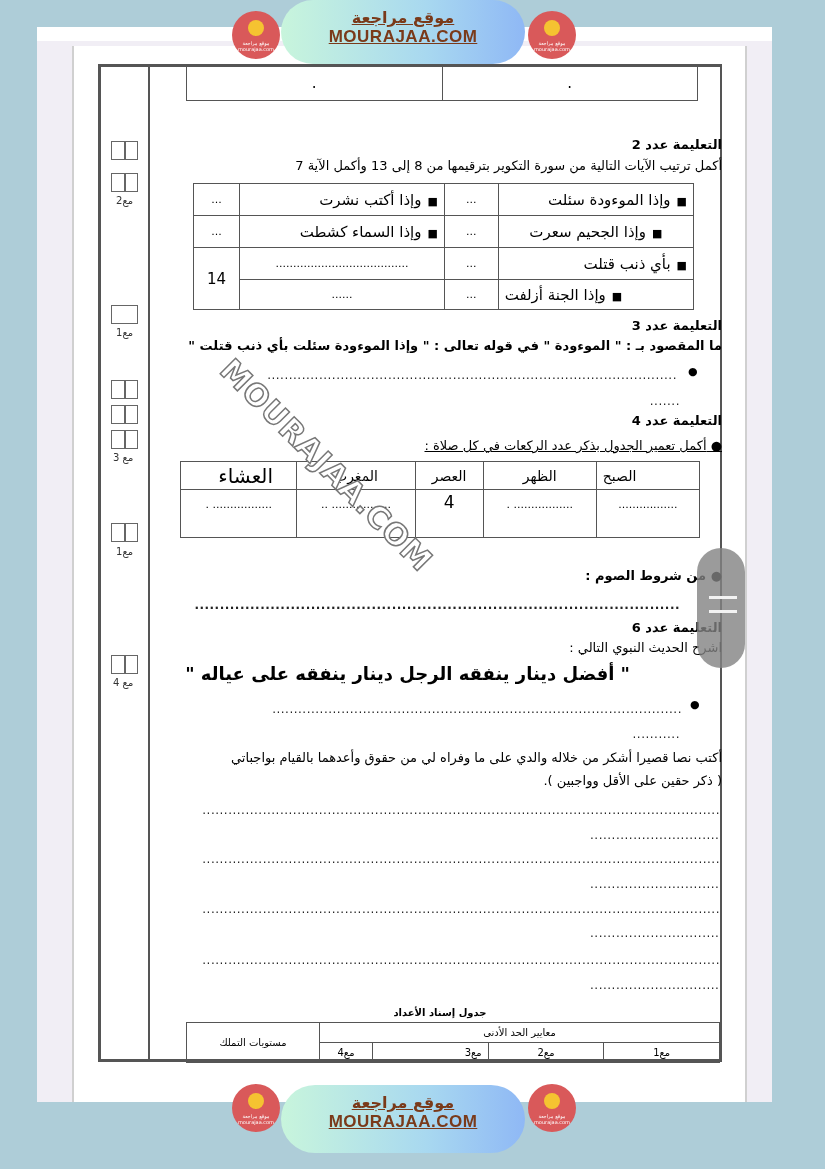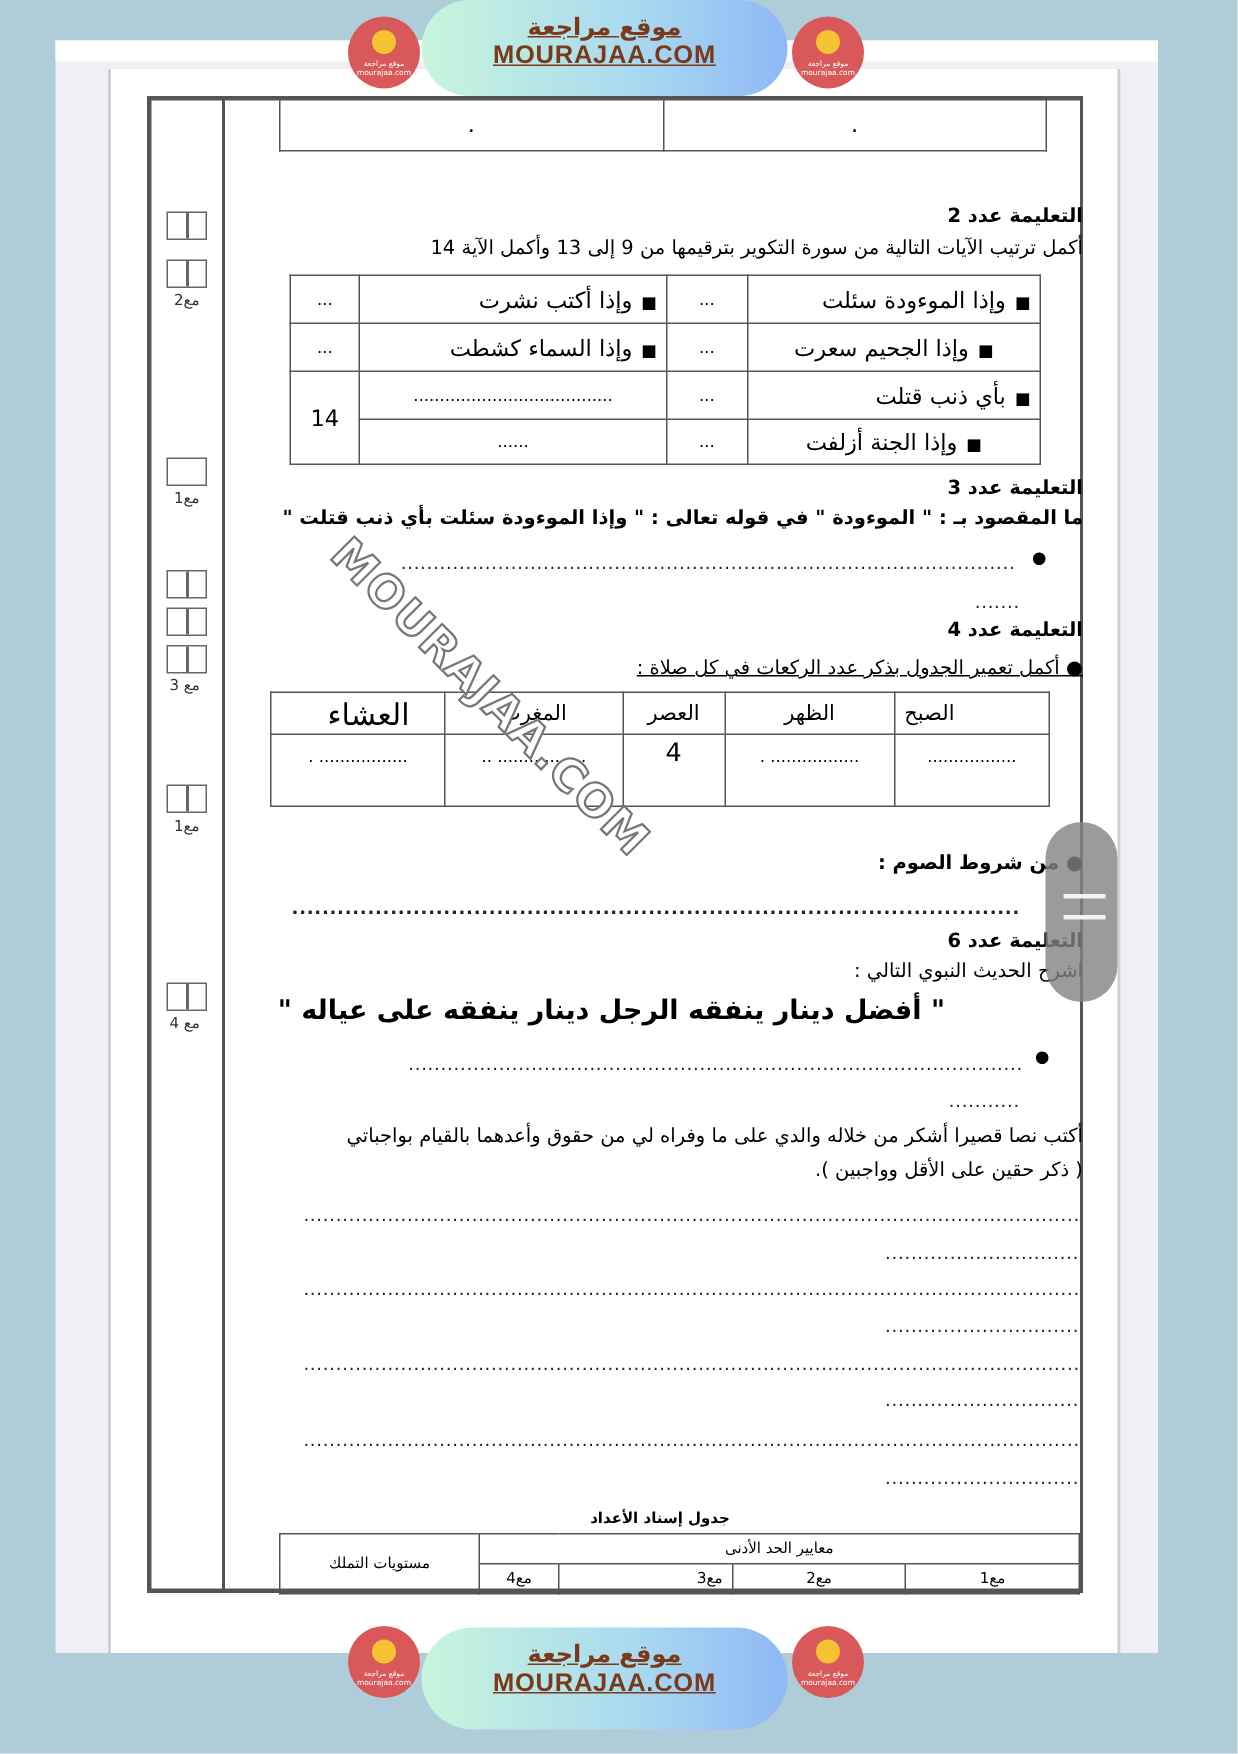--- a/index.html
+++ b/index.html
@@ -98,21 +98,21 @@
 <table class="grid abs" style="left:186px;top:64px;width:512px;height:36px;">
   <tbody>
       <tr style="height:36px;">
     <td style="width:50%;text-align:center;">.</td>
     <td style="width:50%;text-align:center;">.</td>
   </tr>
 </tbody>
   </table>
 
 <div class="abs rtl title" style="right:103px;top:137px;">التعليمة عدد 2</div>
-<div class="abs rtl instr" style="right:103px;top:158px;width:500px;text-align:right;white-space:nowrap;">أكمل ترتيب الآيات التالية من سورة التكوير بترقيمها من 9 إلى 13 وأكمل الآية 14</div>
+<div class="abs rtl instr" style="right:103px;top:158px;width:500px;text-align:right;white-space:nowrap;">أكمل ترتيب الآيات التالية من سورة التكوير بترقيمها من 8 إلى 13 وأكمل الآية 7</div>
 <table class="grid abs" style="left:193px;top:183px;width:501px;">
   <tbody>
       <tr style="height:32px;">
     <td style="width:200px;text-align:right;"><span class="bullet-sq"></span><span>وإذا الموءودة سئلت</span></td>
     <td style="width:45px;text-align:center;font-size:11px;">...</td>
     <td style="width:200px;text-align:right;"><span class="bullet-sq"></span><span>وإذا أكتب نشرت</span></td>
     <td style="width:35px;text-align:center;font-size:11px;">...</td>
   </tr>
   <tr style="height:32px;">
     <td style="text-align:center;"><span class="bullet-sq"></span><span>وإذا الجحيم سعرت</span></td>
@@ -120,21 +120,21 @@
     <td style="text-align:right;"><span class="bullet-sq"></span><span>وإذا السماء كشطت</span></td>
     <td style="text-align:center;font-size:11px;">...</td>
   </tr>
   <tr style="height:32px;">
     <td style="text-align:right;"><span class="bullet-sq"></span><span>بأي ذنب قتلت</span></td>
     <td style="text-align:center;font-size:11px;">...</td>
     <td style="text-align:center;font-size:11px;">......................................</td>
     <td rowspan="2" style="text-align:center;font-size:15px;">14</td>
   </tr>
   <tr style="height:30px;">
-    <td style="text-align:center;"><span class="bullet-sq"></span><span>وإذا الجنة أزلفت</span></td>
+    <td style="text-align:left;"><span class="bullet-sq"></span><span>وإذا الجنة أزلفت</span></td>
     <td style="text-align:center;font-size:11px;">...</td>
     <td style="text-align:center;font-size:11px;">......</td>
   </tr>
 </tbody>
   </table>
 
 <div class="abs rtl title" style="right:103px;top:318px;">التعليمة عدد 3</div>
 <div class="abs rtl instr" style="right:103px;top:338px;font-weight:bold;white-space:nowrap;">ما المقصود بـ : " الموءودة " في قوله تعالى : " وإذا الموءودة سئلت بأي ذنب قتلت "</div>
 <div class="abs" style="left:688px;top:365px;font-size:11px;">●</div>
 <div class="abs dots" style="left:162px;top:368px;width:515px;text-align:right;">...............................................................................................</div>

